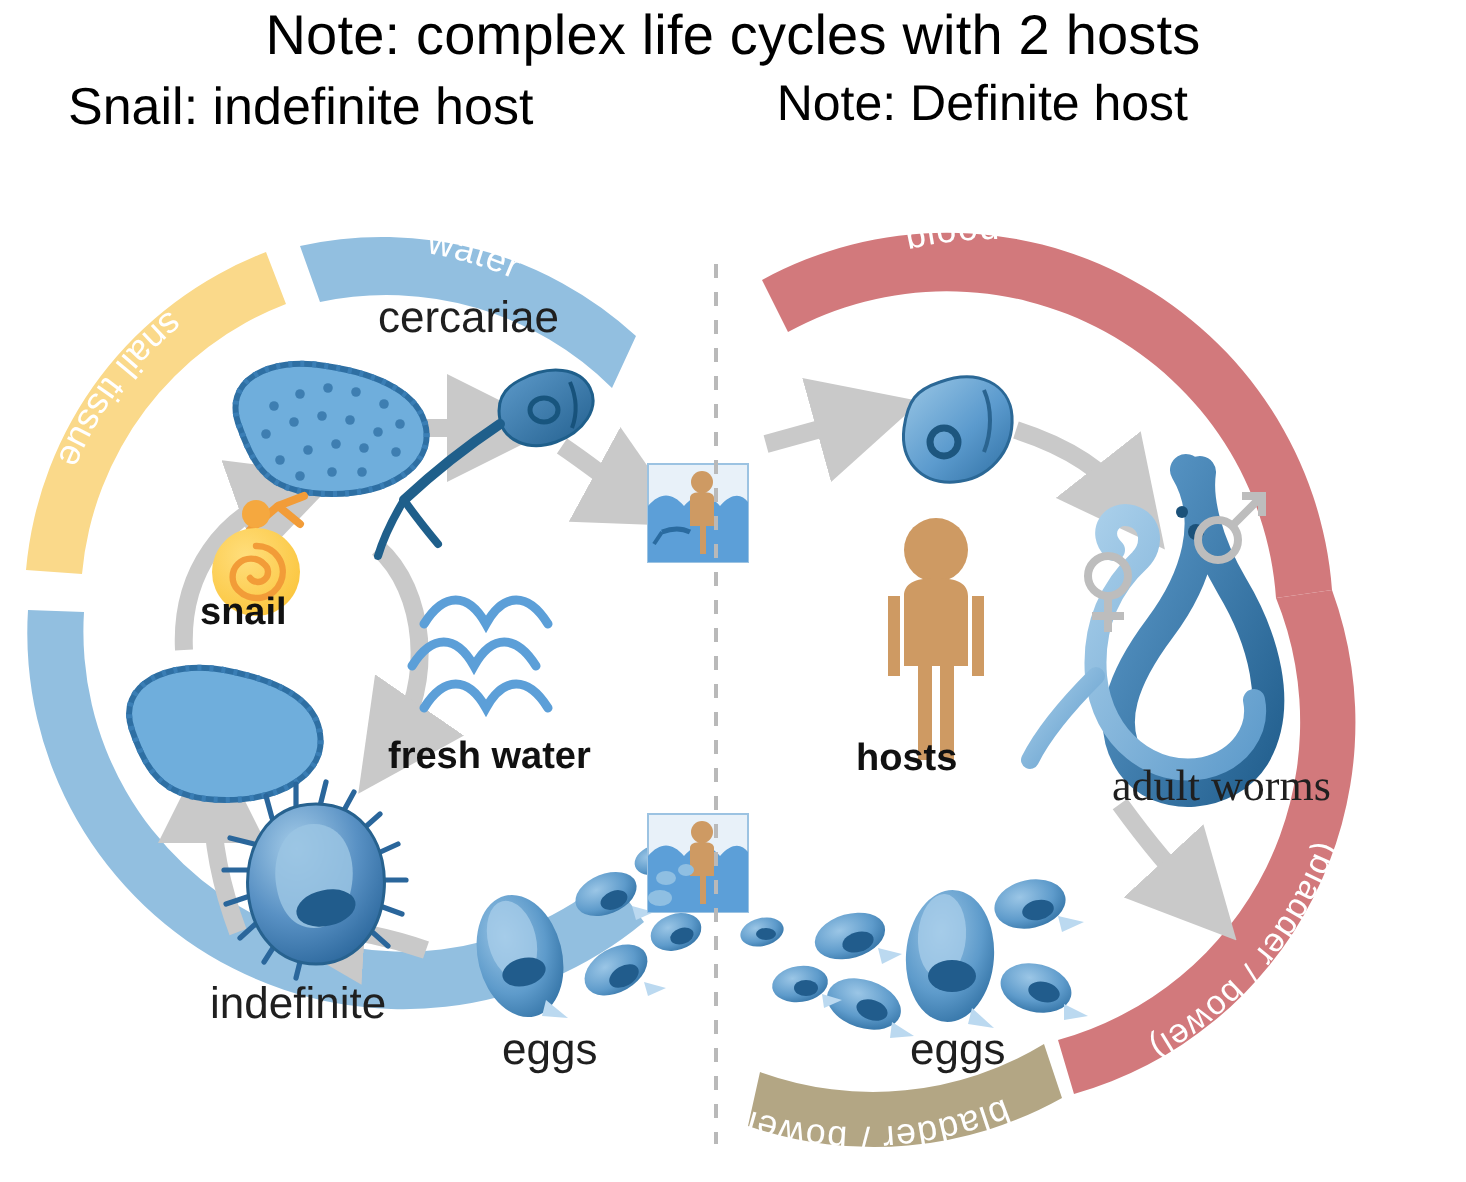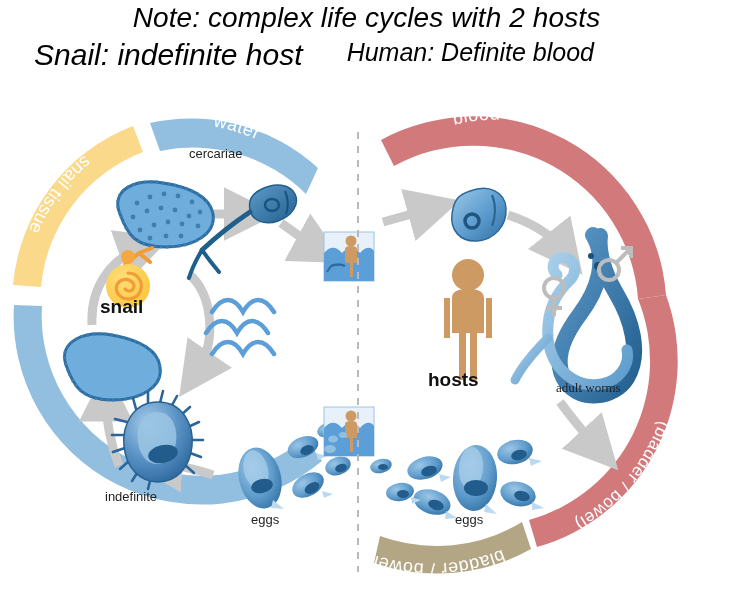--- a/index.html
+++ b/index.html
@@ -1,33 +1,33 @@
 <!DOCTYPE html>
 <html><head>
 <meta charset="utf-8">
 <style>
   html,body{margin:0;padding:0;background:#ffffff;}
   body{width:733px;height:591px;position:relative;overflow:hidden;
        font-family:"Liberation Sans","DejaVu Sans",sans-serif;color:#1a1a1a;}
 
   
-  #titles{position:absolute;left:0;top:0;width:614px;height:92px;font-style:italic;}
+  #titles{position:absolute;left:0;top:0;width:614px;height:92px;}
   .title-main{position:absolute;top:2px;left:0;width:733px;text-align:center;
               font-size:28px;font-weight:400;letter-spacing:0.1px;color:#000;
               white-space:nowrap;}
-  .title-sub-left{position:absolute;top:38px;left:34px;font-size:30px;color:#000;white-space:nowrap;}
+  .title-sub-left{position:absolute;top:38px;left:34px;font-size:26px;color:#000;white-space:nowrap;}
   .title-sub-right{position:absolute;top:38px;right:20px;font-size:25px;color:#000;white-space:nowrap;}
 
   
   #figure{position:absolute;left:0;top:90px;width:733px;height:501px;}
   #figure svg.layer{position:absolute;left:0;top:0;width:733px;height:501px;overflow:visible;}
 
   
   .lbl{position:absolute;white-space:nowrap;}
-  .lbl-plain{font-size:13px;color:#1f1f1f;font-weight:400;}
+  .lbl-plain{font-size:22px;color:#1f1f1f;font-weight:400;}
   .lbl-bold{font-size:19px;color:#111;font-weight:700;}
 
   #lbl-cercariae{left:189px;top:56px;}
   #lbl-schisto{left:424px;top:58px;}
   #lbl-snail{left:100px;top:206px;text-align:center;}
   #lbl-freshwater{left:194px;top:278px;}
   #lbl-human{left:428px;top:279px;}
   #lbl-adultworms{left:556px;top:290px;font-family:Liberation Serif, serif;}
   #lbl-miracidia{left:105px;top:399px;}
   #lbl-eggs-left{left:251px;top:422px;}
@@ -36,21 +36,21 @@
   .divider-dash{position:absolute;left:357px;top:42px;width:2px;height:440px;
                 background:repeating-linear-gradient(to bottom,#b9b9b9 0px,#b9b9b9 7px,
                            rgba(255,255,255,0) 7px,rgba(255,255,255,0) 14px);}
 </style>
 </head>
 <body>
 
 <div id="titles">
   <div class="title-main">Note: complex life cycles with 2 hosts</div>
   <div class="title-sub-left">Snail: indefinite host</div>
-  <div class="title-sub-right">Human: Definite blood</div>
+  <div class="title-sub-right">Note: Definite host</div>
 </div>
 
 <div id="figure">
 
   <svg class="layer" viewBox="0 0 733 501">
     <defs>
       <path id="arcSnailTissue" d="M 131,38 A 185,185 0 0 0 17,185"></path>
       <path id="arcWaterTop" d="M 150,37 A 185,185 0 0 1 305,80"></path>
       <path id="arcWaterBot" d="M 21,240 A 185,185 0 0 0 300,440"></path>
       <path id="arcBlood" d="M 398,58 A 190,190 0 0 1 560,40"></path>
@@ -366,18 +366,19 @@
         <ellipse cx="343" cy="345" rx="4" ry="3"></ellipse>
         <ellipse cx="330" cy="359" rx="6" ry="4"></ellipse>
       </g>
     </g>
   </svg>
 
   <div class="divider-dash"></div>
 
   <div class="lbl lbl-plain" id="lbl-cercariae">cercariae</div>
   <div class="lbl lbl-bold" id="lbl-snail">snail</div>
+  <div class="lbl lbl-bold" id="lbl-freshwater">fresh water</div>
   <div class="lbl lbl-bold" id="lbl-human">hosts</div>
   <div class="lbl lbl-plain" id="lbl-adultworms">adult worms</div>
   <div class="lbl lbl-plain" id="lbl-miracidia">indefinite</div>
   <div class="lbl lbl-plain" id="lbl-eggs-left">eggs</div>
   <div class="lbl lbl-plain" id="lbl-eggs-right">eggs</div>
 </div>
 
 </body></html>

